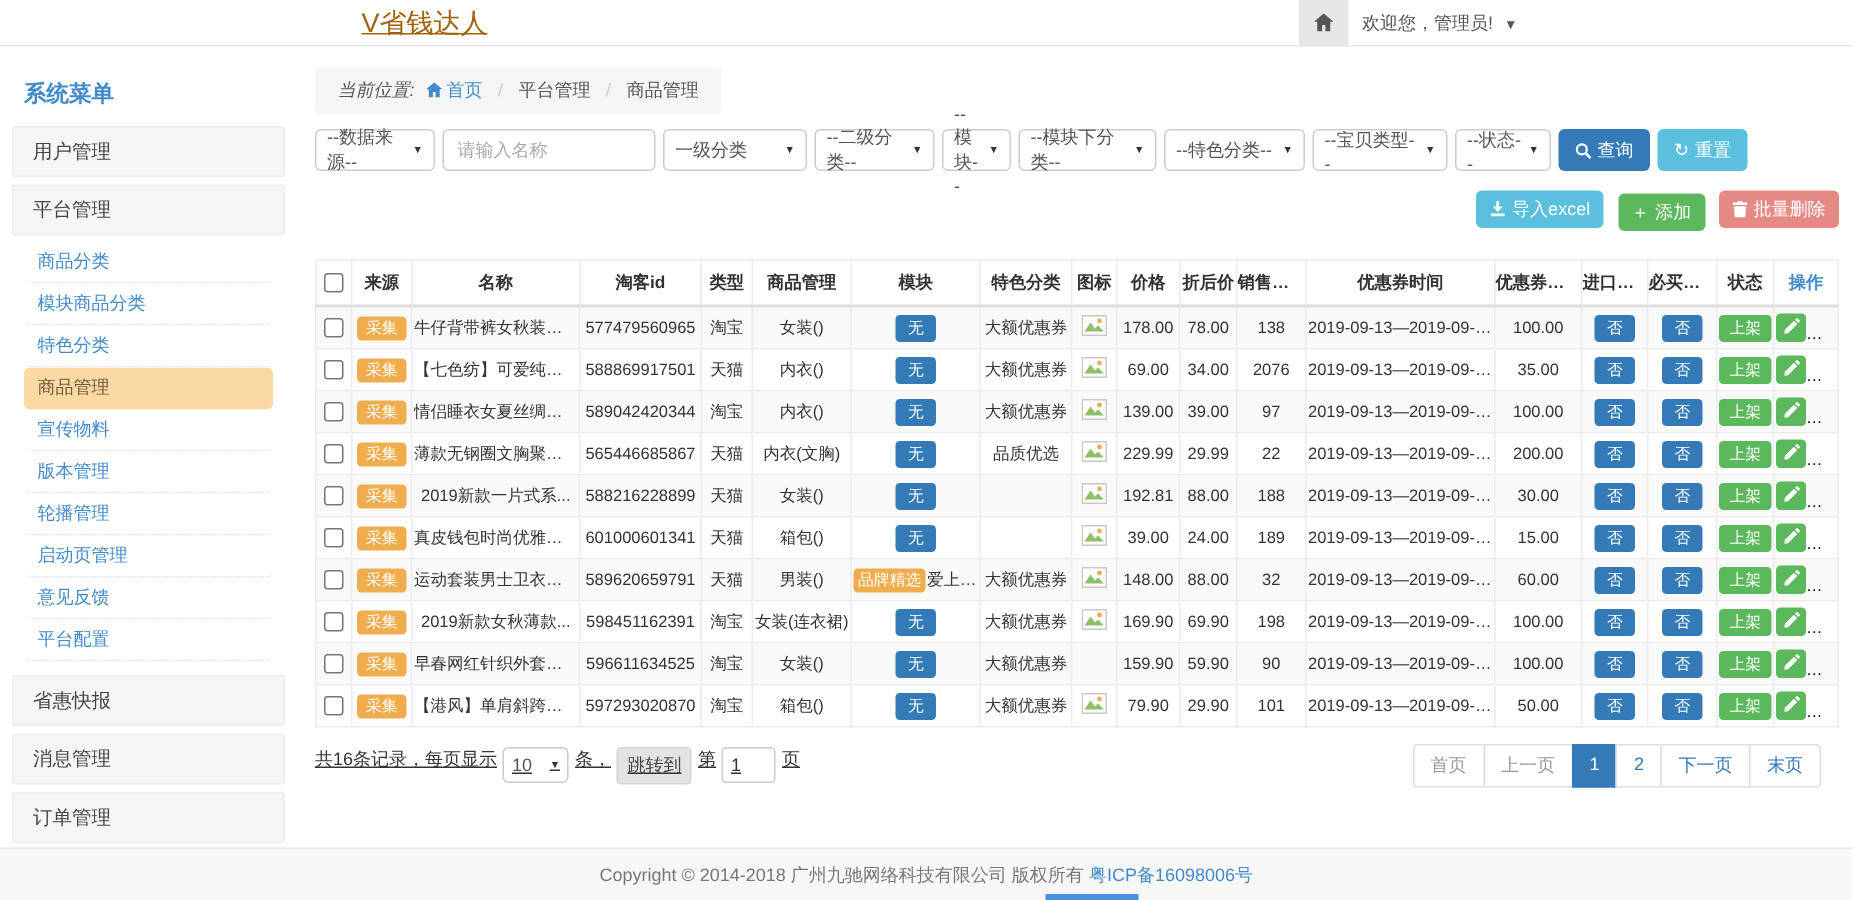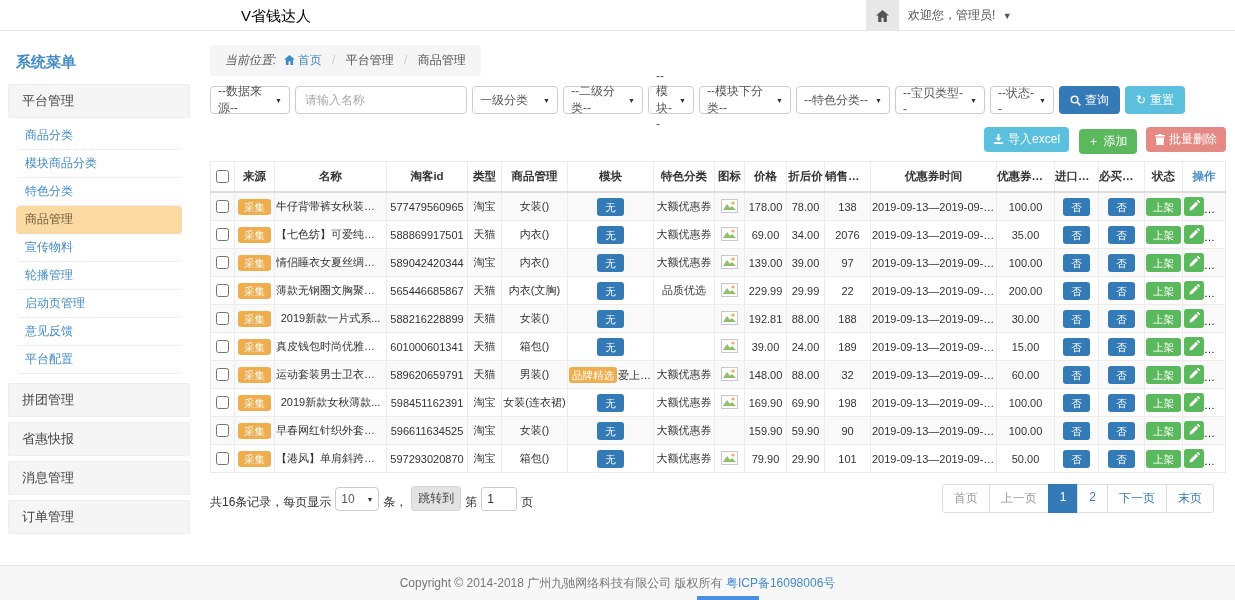--- a/index.html
+++ b/index.html
@@ -4,21 +4,21 @@
 <style>
   * { box-sizing: border-box; }
   html,body { margin:0; padding:0; }
   body {
     width:1235px; height:600px; position:relative; overflow:hidden;
     background:#fff; font-family:"Liberation Sans","DejaVu Sans",sans-serif;
     -webkit-font-smoothing:antialiased;
   }
   
   .header { position:absolute; top:0; left:0; right:0; height:31px; background:#fff; border-bottom:1px solid #e7e7e7; z-index:5; }
-  .header-title { position:absolute; left:241px; top:0; line-height:31px; font-size:15px; color:#000000; }
+  .header-title { position:absolute; left:241px; top:0; line-height:31px; font-size:18px; color:#a16207;text-decoration:underline; }
   .home-btn { position:absolute; left:866px; top:0; width:33px; height:31px; background:#e7e7e7; text-align:center; line-height:34px; cursor:pointer; }
   .welcome { position:absolute; left:908px; top:0; line-height:31px; font-size:12px; color:#555; cursor:pointer; }
   .caret-sm { font-size:9px; color:#555; margin-left:4px; }
   
   .sidebar { position:absolute; left:8px; top:43px; width:182px; z-index:2; }
   .sidebar-title { color:#428bca; font-weight:bold; font-size:15px; padding:10px 8px 12px; }
   .side-group { background:#f5f5f5; border:1px solid #ededed; border-radius:2px; margin:0 0 5px; padding:7px 13px; font-size:13px; color:#444; cursor:pointer; }
   .side-sub { background:#fff; margin:-3px 0 5px; padding:2px 8px 4px; }
   .side-item { padding:5px 9px; font-size:12px; color:#428bca; border-bottom:1px dotted #ddd; cursor:pointer; border-radius:4px; }
   .side-item.active { background:#fbd9a3; color:#6d5a38; border-bottom-color:transparent; }
@@ -42,38 +42,38 @@
          display:inline-flex; align-items:center; }
   .btn .i { margin-right:4px; display:inline-flex; align-items:center; }
   .btn-primary { background:#337ab7; }
   .btn-info { background:#5bc0de; }
   .btn-success { background:#5cb85c; }
   .btn-danger-soft { background:#e58984; }
   
   .toolbar { margin-top:13px; text-align:right; }
   .toolbar .btn { height:25px; margin-left:5px; padding:0 9px; }
   
-  .grid { margin-top:7px; border-collapse:collapse; width:100%; table-layout:fixed; font-size:11px; }
+  .grid { margin-top:19px; border-collapse:collapse; width:100%; table-layout:fixed; font-size:11px; }
   .grid th, .grid td { border:1px solid #ececec; text-align:center; color:#333; white-space:nowrap; overflow:hidden; text-overflow:ellipsis; }
   .grid thead th { border-bottom:2px solid #ddd; font-weight:bold; padding:7px 0; background:#fff; font-size:11.5px; }
   .grid thead th.op { color:#428bca; }
   .grid td { padding:4px 1px; height:26px; }
   .grid tbody tr:nth-child(odd) { background:#f9f9f9; }
   .tag { display:inline-block; border-radius:3px; color:#fff; padding:2px 6px; font-size:10.5px; line-height:12px; }
   .tag-orange { background:#f0ad4e; }
   .tag-blue { background:#337ab7; padding:3px 8px; }
   .tag-green { background:#5cb85c; padding:3px 7px; }
   .tag-sm { padding:2px 3px; margin-right:1px; }
   .mini-btn { display:inline-block; width:20px; height:19px; border-radius:3px; border:none; cursor:pointer; padding:0; line-height:19px; }
   .mini-green { background:#5cb85c; }
   .mini-red { background:#d9534f; margin-left:2px; }
   .row-check { margin:0; vertical-align:middle; }
   
   .pager-row { margin-top:11px; display:flex; justify-content:space-between; align-items:center; font-size:12px; color:#333; width:100%; }
-  .pager-info { display:flex; align-items:flex-end; }
+  .pager-info { display:flex; align-items:flex-start;text-decoration:underline; }
   .pager-info > * { margin-right:4px; flex:none; }
   .select.small { height:24px; padding:0 5px; }
   .jump-chip { background:#e3e3e3; border:1px solid #d5d5d5; border-radius:3px; padding:3px 6px; color:#444; cursor:pointer; }
   .jump-input { width:36px; height:24px; border:1px solid #ccc; border-radius:3px; padding:0 5px; font-size:12px; color:#333; outline:none; }
   .pages { display:flex; margin-right:12px; }
   .page { border:1px solid #ddd; background:#fff; color:#337ab7; padding:5px 11px; margin-left:-1px; cursor:pointer; font-size:12px; }
   .page:first-child { border-radius:3px 0 0 3px; }
   .page:last-child { border-radius:0 3px 3px 0; }
   .page.active { background:#337ab7; border-color:#337ab7; color:#fff; }
   .page.muted { color:#999; }
@@ -95,33 +95,34 @@
   </div>
   <div class="welcome">
     <span>欢迎您，管理员!</span>
     <span class="caret-sm">▼</span>
   </div>
 </div>
 
 <div class="sidebar">
   <div class="sidebar-title">系统菜单</div>
   <div id="side-menu">
+      <div class="side-group">用户管理</div>
       <div class="side-group">平台管理</div>
       <div class="side-sub">
         <div class="side-item">商品分类</div>
         <div class="side-item">模块商品分类</div>
         <div class="side-item">特色分类</div>
         <div class="side-item active">商品管理</div>
         <div class="side-item">宣传物料</div>
+        <div class="side-item">版本管理</div>
         <div class="side-item">轮播管理</div>
         <div class="side-item">启动页管理</div>
         <div class="side-item">意见反馈</div>
         <div class="side-item">平台配置</div>
       </div>
-      <div class="side-group">拼团管理</div>
       <div class="side-group">省惠快报</div>
       <div class="side-group">消息管理</div>
       <div class="side-group">订单管理</div>
     </div>
 </div>
 
 <div class="main">
 
   <div class="breadcrumb">
     <span class="bc-prefix">当前位置:</span>
@@ -132,22 +133,22 @@
     <span class="bc-item">平台管理</span>
     <span class="bc-sep">/</span>
     <span class="bc-item">商品管理</span>
   </div>
 
   <div class="filters" id="filters">
       <div class="select" style="width:80px">
         <span>--数据来源--</span>
         <span class="caret">▼</span>
       </div>
-      <input class="input-name" style="width: 172px;" placeholder="请输入名称">
-      <div class="select" style="width:86px">
+      <input class="input-name" style="width: 142px;" placeholder="请输入名称">
+      <div class="select" style="width:96px">
         <span>一级分类</span>
         <span class="caret">▼</span>
       </div>
       <div class="select" style="width:80px">
         <span>--二级分类--</span>
         <span class="caret">▼</span>
       </div>
       <div class="select" style="width:46px">
         <span>--模块--</span>
         <span class="caret">▼</span>

